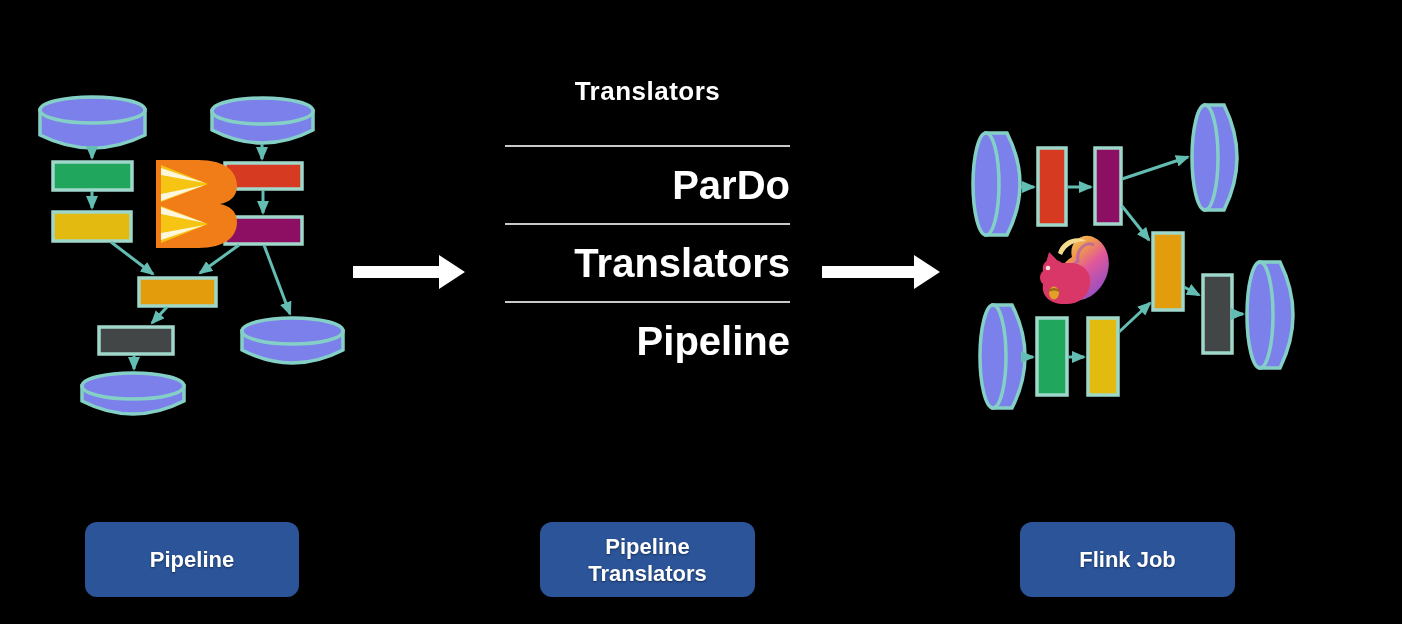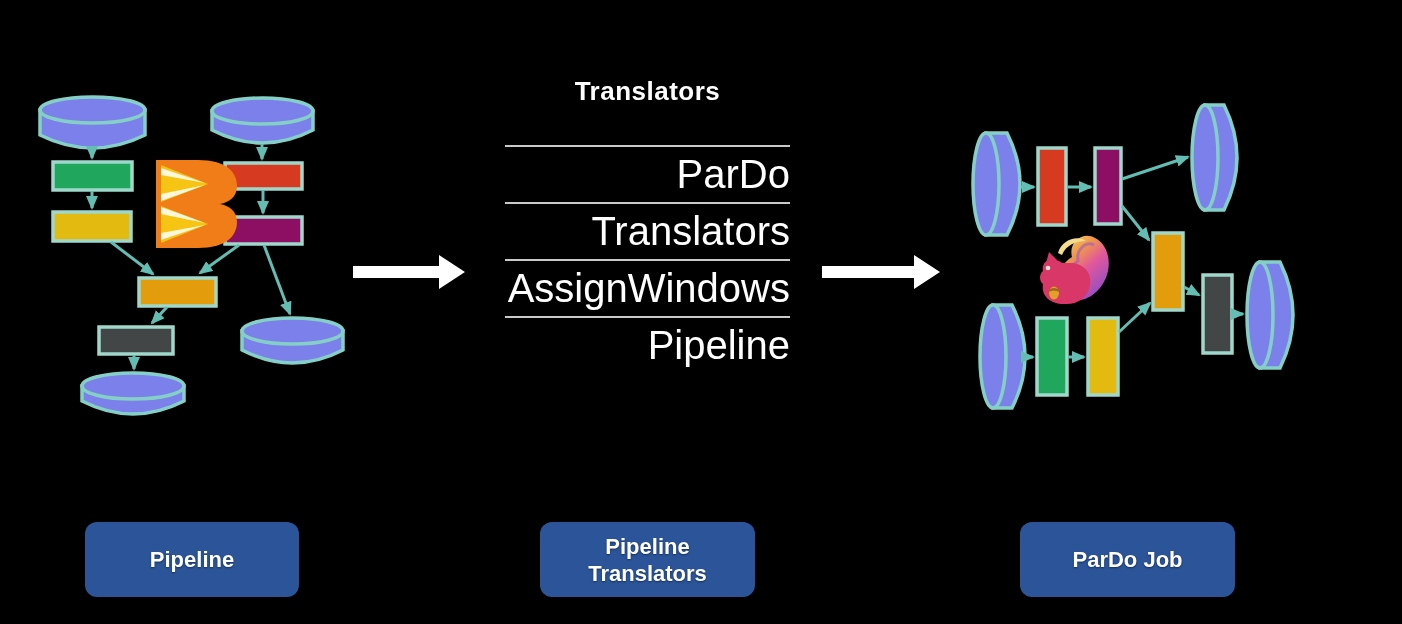--- a/index.html
+++ b/index.html
@@ -3,23 +3,23 @@
 <meta charset="utf-8">
 <style>
   html,body{margin:0;padding:0;background:#000;}
   #stage{position:relative;width:1402px;height:624px;background:var(--bg,#000);
          overflow:hidden;font-family:"Liberation Sans",sans-serif;padding-left:40px;}
   #diagram-layer{position:absolute;left:0;top:0;}
   .logo{position:absolute;}
   .t-title{position:absolute;left:505px;top:76px;width:285px;text-align:center;
            color:var(--text,#fff);font-size:26px;font-weight:bold;letter-spacing:0.5px;}
   #t-list{position:absolute;left:505px;top:145px;width:285px;}
-  .t-row{height:57px;border-top:2px solid var(--divider,#c9c9c9);box-sizing:border-box;
+  .t-row{height:78px;border-top:2px solid var(--divider,#c9c9c9);box-sizing:border-box;
          display:flex;align-items:center;justify-content:flex-end;
-         color:var(--text,#fff);font-size:40px;font-weight:400;}
+         color:var(--text,#fff);font-size:40px;font-weight:700;}
   .btn{position:absolute;top:522px;height:75px;border-radius:12px;
        background:var(--btn,#2b5499);color:var(--btntext,#fff);
        display:flex;flex-direction:column;align-items:center;justify-content:center;
        font-weight:bold;font-size:22px;line-height:27px;text-shadow:0 1px 2px rgba(0,0,0,.45);}
   #btn-pipeline{left:85px;width:214px;}
   #btn-translators{left:540px;width:215px;}
   #btn-flink{left:1020px;width:215px;}
 </style>
 </head>
 <body>
@@ -113,29 +113,28 @@
     <circle cx="14" cy="39" r="2.3" fill="#efe6da"></circle>
     <ellipse cx="20" cy="64" rx="5" ry="6.5" fill="#e2a126"></ellipse>
     <path fill="#9a6a1a" d="M14.5 61 Q20 57 25.5 61 L25.5 63 Q20 60 14.5 63 Z"></path>
   </svg>
 
   <div>
     <div class="t-title">Translators</div>
     <div id="t-list">
         <div class="t-row">ParDo</div>
         <div class="t-row">Translators</div>
-        <div class="t-row">AssignWindows</div>
         <div class="t-row">Pipeline</div>
       </div>
   </div>
 
   <div class="btn" id="btn-pipeline">
     <span>Pipeline</span>
   </div>
   <div class="btn" id="btn-translators">
     <span>Pipeline</span>
     <span>Translators</span>
   </div>
   <div class="btn" id="btn-flink">
-    <span>ParDo Job</span>
+    <span>Flink Job</span>
   </div>
 
 </div>
 
 </body></html>

